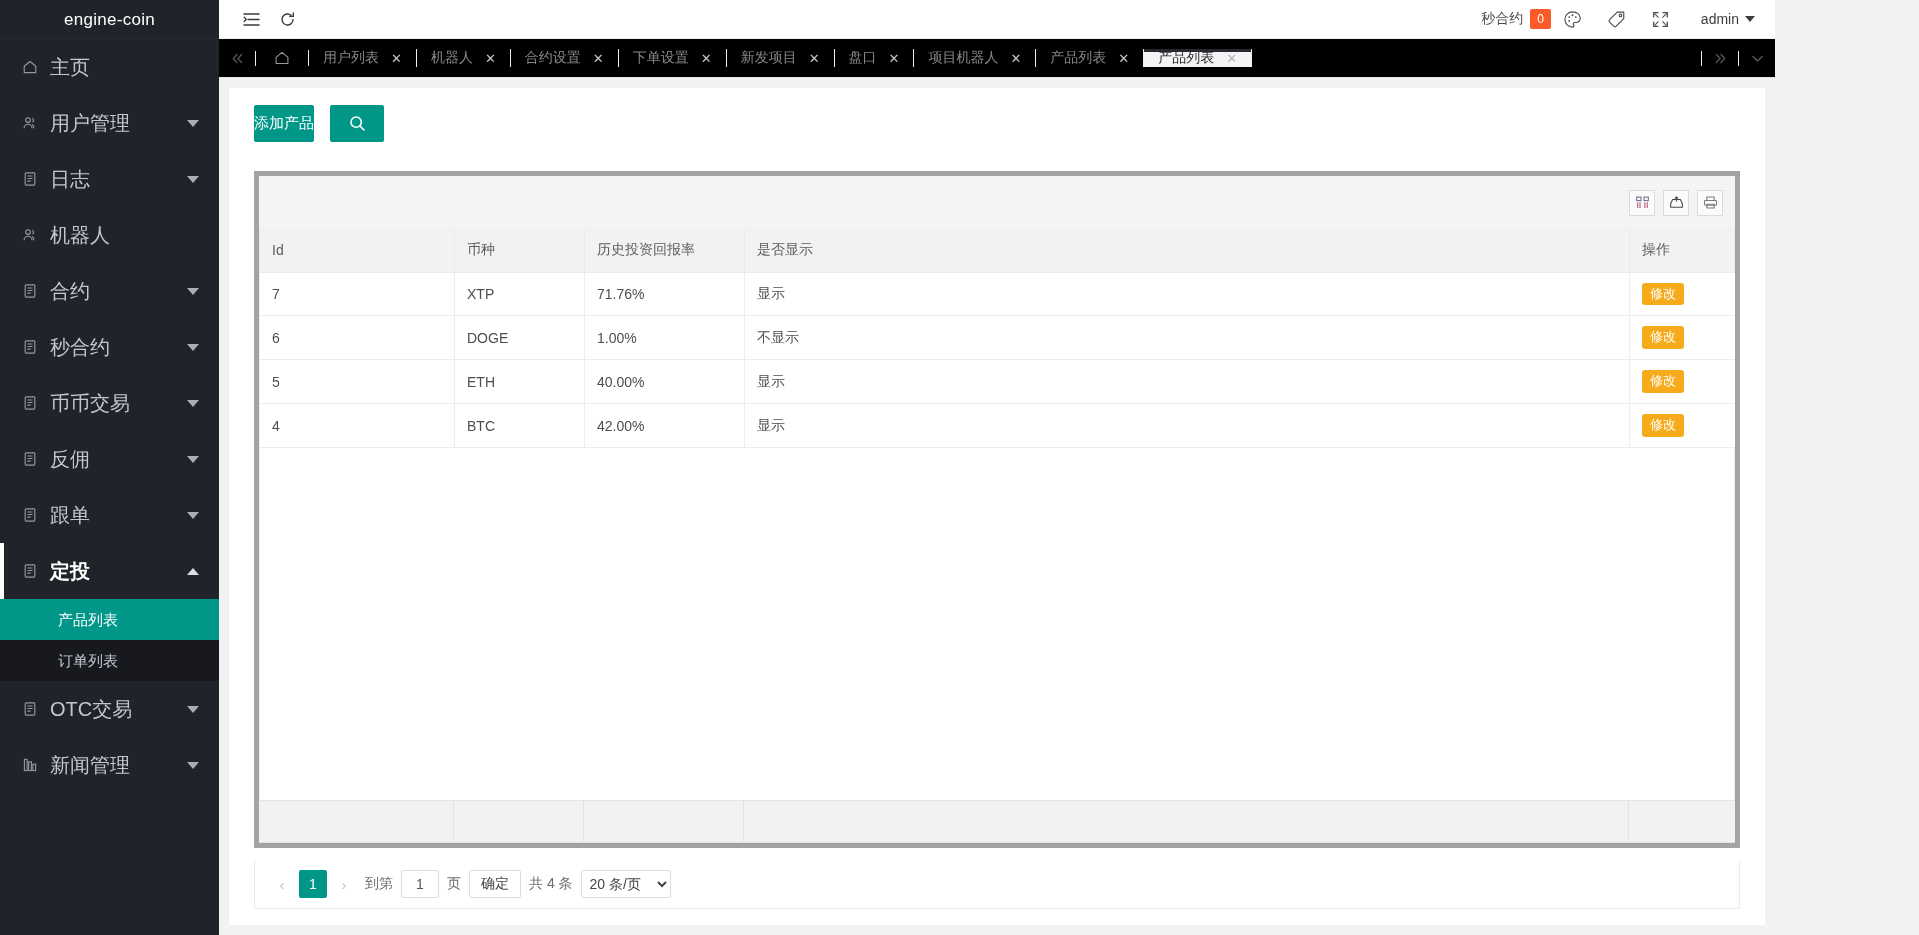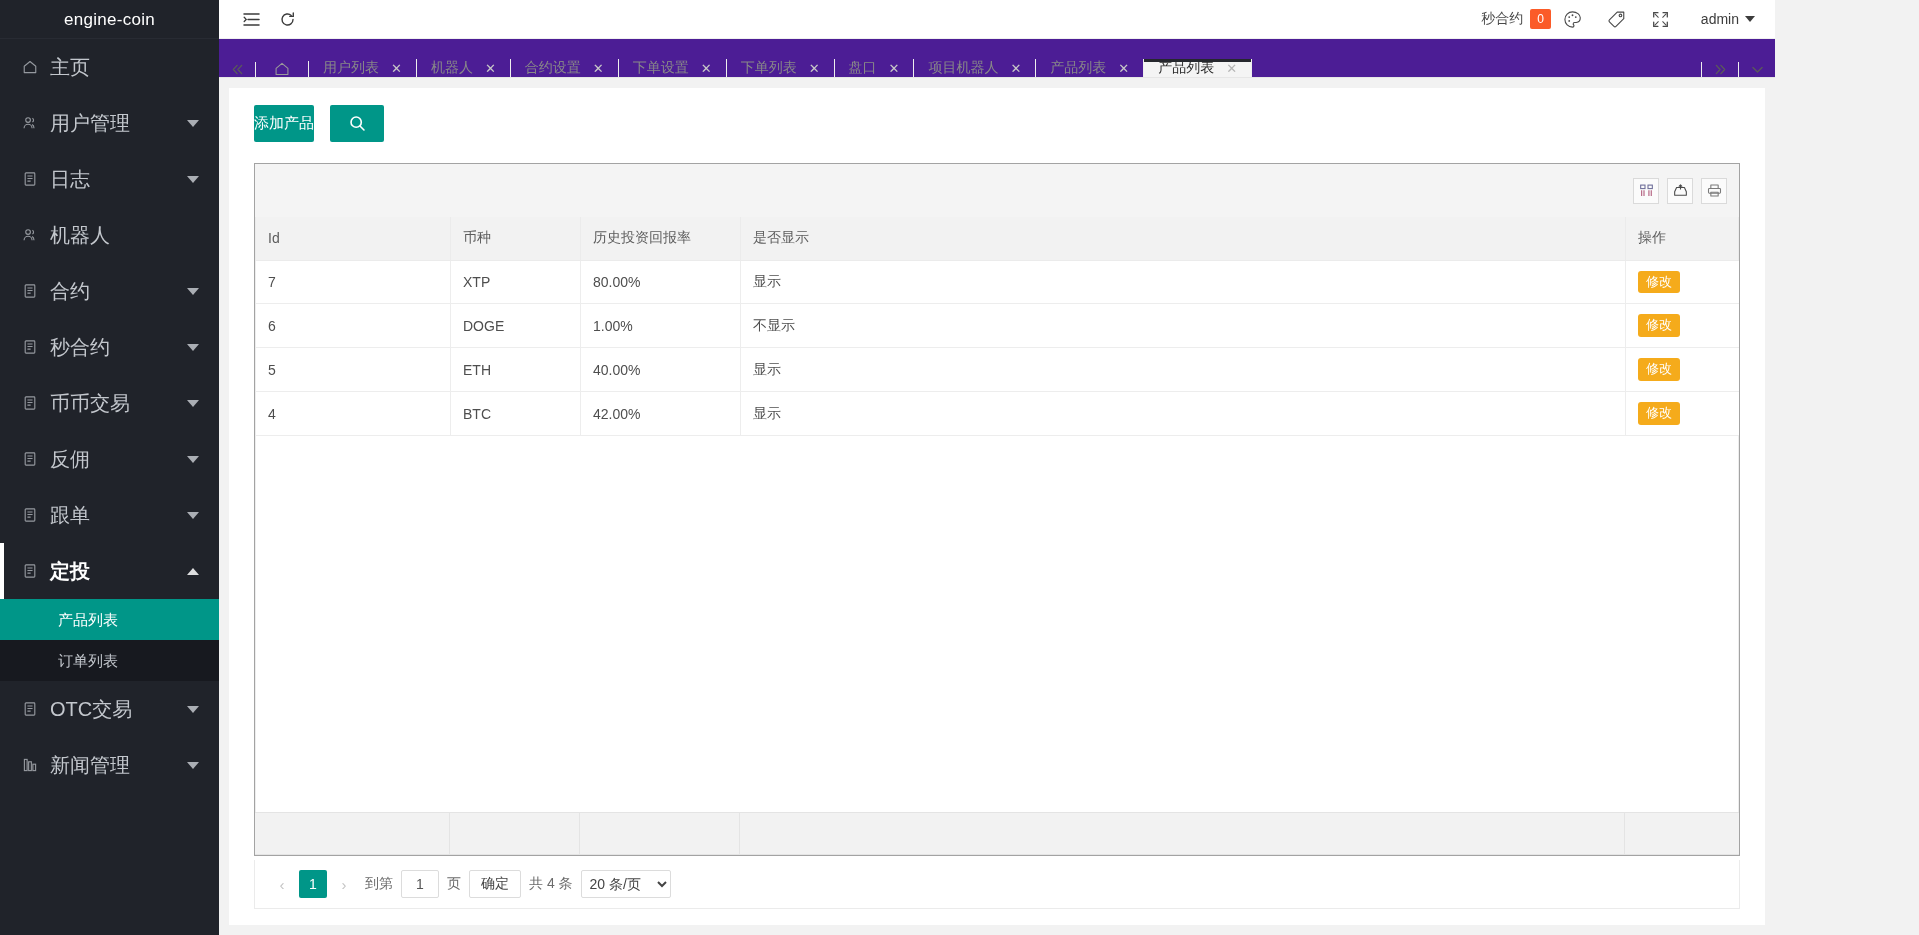--- a/index.html
+++ b/index.html
@@ -78,22 +78,22 @@
     display:flex;align-items:center;gap:6px;padding:0 4px 0 18px;
     font-size:14px;color:#3c3c3c;cursor:pointer;white-space:nowrap;
   }
   .admin .dn{
     width:0;height:0;border-left:5px solid transparent;
     border-right:5px solid transparent;border-top:6px solid #3c3c3c;
   }
 
   
   .tabstrip{
-    height:39px;min-height:39px;background:#4c1d95;
-    display:flex;align-items:flex-end;border-bottom:1px solid #e6e6e6;
+    height:39px;min-height:39px;background:#000000;
+    display:flex;align-items:center;border-bottom:1px solid #e6e6e6;
   }
   .tabctl{
     width:37px;display:flex;align-items:center;justify-content:center;
     cursor:pointer;color:#5a5a5a;border-right:1px solid #eeeeee;font-size:15px;
   }
   .tabctl.r{border-right:none;border-left:1px solid #eeeeee;}
   .tabs-wrap{flex:1;display:flex;align-items:stretch;overflow:hidden;min-width:0;}
   .tab{
     display:flex;align-items:center;gap:12px;padding:0 14px;
     border-right:1px solid #eeeeee;cursor:pointer;
@@ -114,21 +114,21 @@
     padding:0;
   }
   .btnbar{padding:17px 25px 17px 25px;display:flex;gap:16px;align-items:center;background:#fff;}
   .btn-teal{
     background:#009688;color:#ffffff;border:none;border-radius:2px;
     font-size:15px;font-family:inherit;height:37px;padding:0 0;cursor:pointer;
     display:inline-flex;align-items:center;justify-content:center;
   }
   .btn-teal.sq{width:54px;padding:0;}
 
-  .tablebox{margin:4px 25px;border:1px solid #a3a3a3;background:#f6f6f6;display:flex;flex-direction:column;flex:1;min-height:0;}
+  .tablebox{margin:12px 25px;border:5px solid #a3a3a3;background:#f6f6f6;display:flex;flex-direction:column;flex:1;min-height:0;}
   .tbtoolbar{height:53px;display:flex;align-items:center;justify-content:flex-end;padding:0 12px;background:#f4f4f4;}
   .tbicon{
     width:26px;height:26px;border:1px solid #dadada;background:#fbfbfb;
     margin-left:8px;display:flex;align-items:center;justify-content:center;cursor:pointer;
   }
 
   table.grid{width:100%;border-collapse:collapse;table-layout:fixed;background:#fff;}
   table.grid th{
     background:#f2f2f2;text-align:left;font-weight:normal;color:#5d5d5d;font-size:14px;
     padding:12px 0 12px 12px;border:1px solid #ebebeb;border-left:none;border-top:none;
@@ -378,21 +378,21 @@
           </div>
           <div class="tab">
             <span>合约设置</span>
             <span class="x">✕</span>
           </div>
           <div class="tab">
             <span>下单设置</span>
             <span class="x">✕</span>
           </div>
           <div class="tab">
-            <span>下单列表</span>
+            <span>新发项目</span>
             <span class="x">✕</span>
           </div>
           <div class="tab">
             <span>盘口</span>
             <span class="x">✕</span>
           </div>
           <div class="tab">
             <span>项目机器人</span>
             <span class="x">✕</span>
           </div>
@@ -468,21 +468,21 @@
                   <th>币种</th>
                   <th>历史投资回报率</th>
                   <th>是否显示</th>
                   <th>操作</th>
                 </tr>
             </thead>
             <tbody id="tbody-root">
                 <tr>
                   <td>7</td>
                   <td>XTP</td>
-                  <td>80.00%</td>
+                  <td>71.76%</td>
                   <td>显示</td>
                   <td style="border-right: none;"><span class="badge-edit">修改</span></td>
                 </tr>
                 <tr>
                   <td>6</td>
                   <td>DOGE</td>
                   <td>1.00%</td>
                   <td>不显示</td>
                   <td style="border-right: none;"><span class="badge-edit">修改</span></td>
                 </tr>

